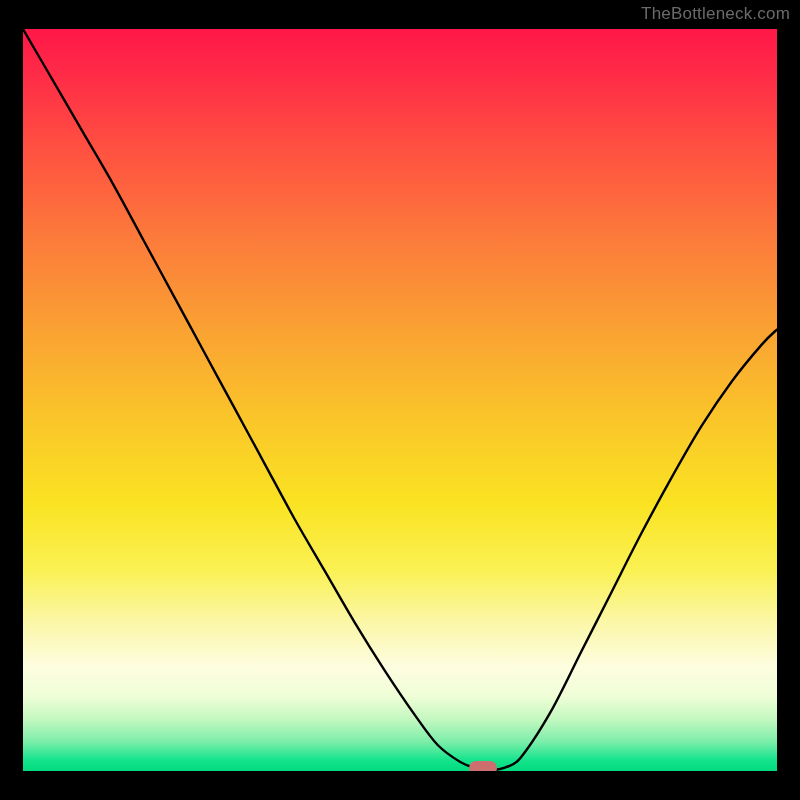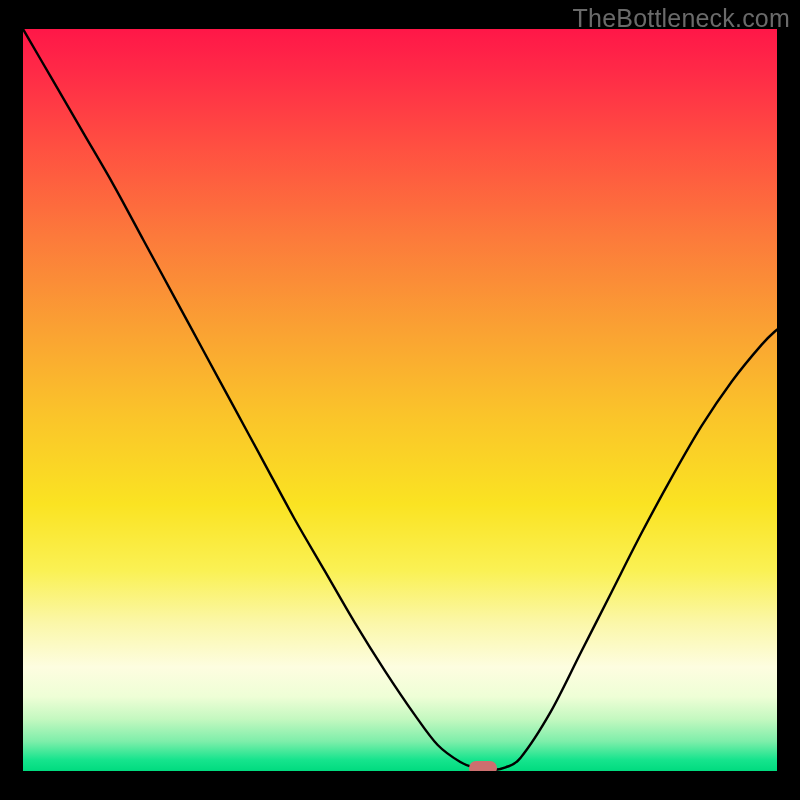--- a/index.html
+++ b/index.html
@@ -15,21 +15,21 @@
     position: relative;
     width: 800px;
     height: 800px;
     background: #000;
   }
   .watermark {
     position: absolute;
     top: 4px;
     right: 10px;
     color: #6a6a6a;
-    font-size: 25px;
+    font-size: 17px;
     font-weight: 500;
     letter-spacing: 0.2px;
     z-index: 10;
     text-align: right;
   }
   .plot-area {
     position: absolute;
     left: 23px;
     top: 29px;
     width: 754px;

